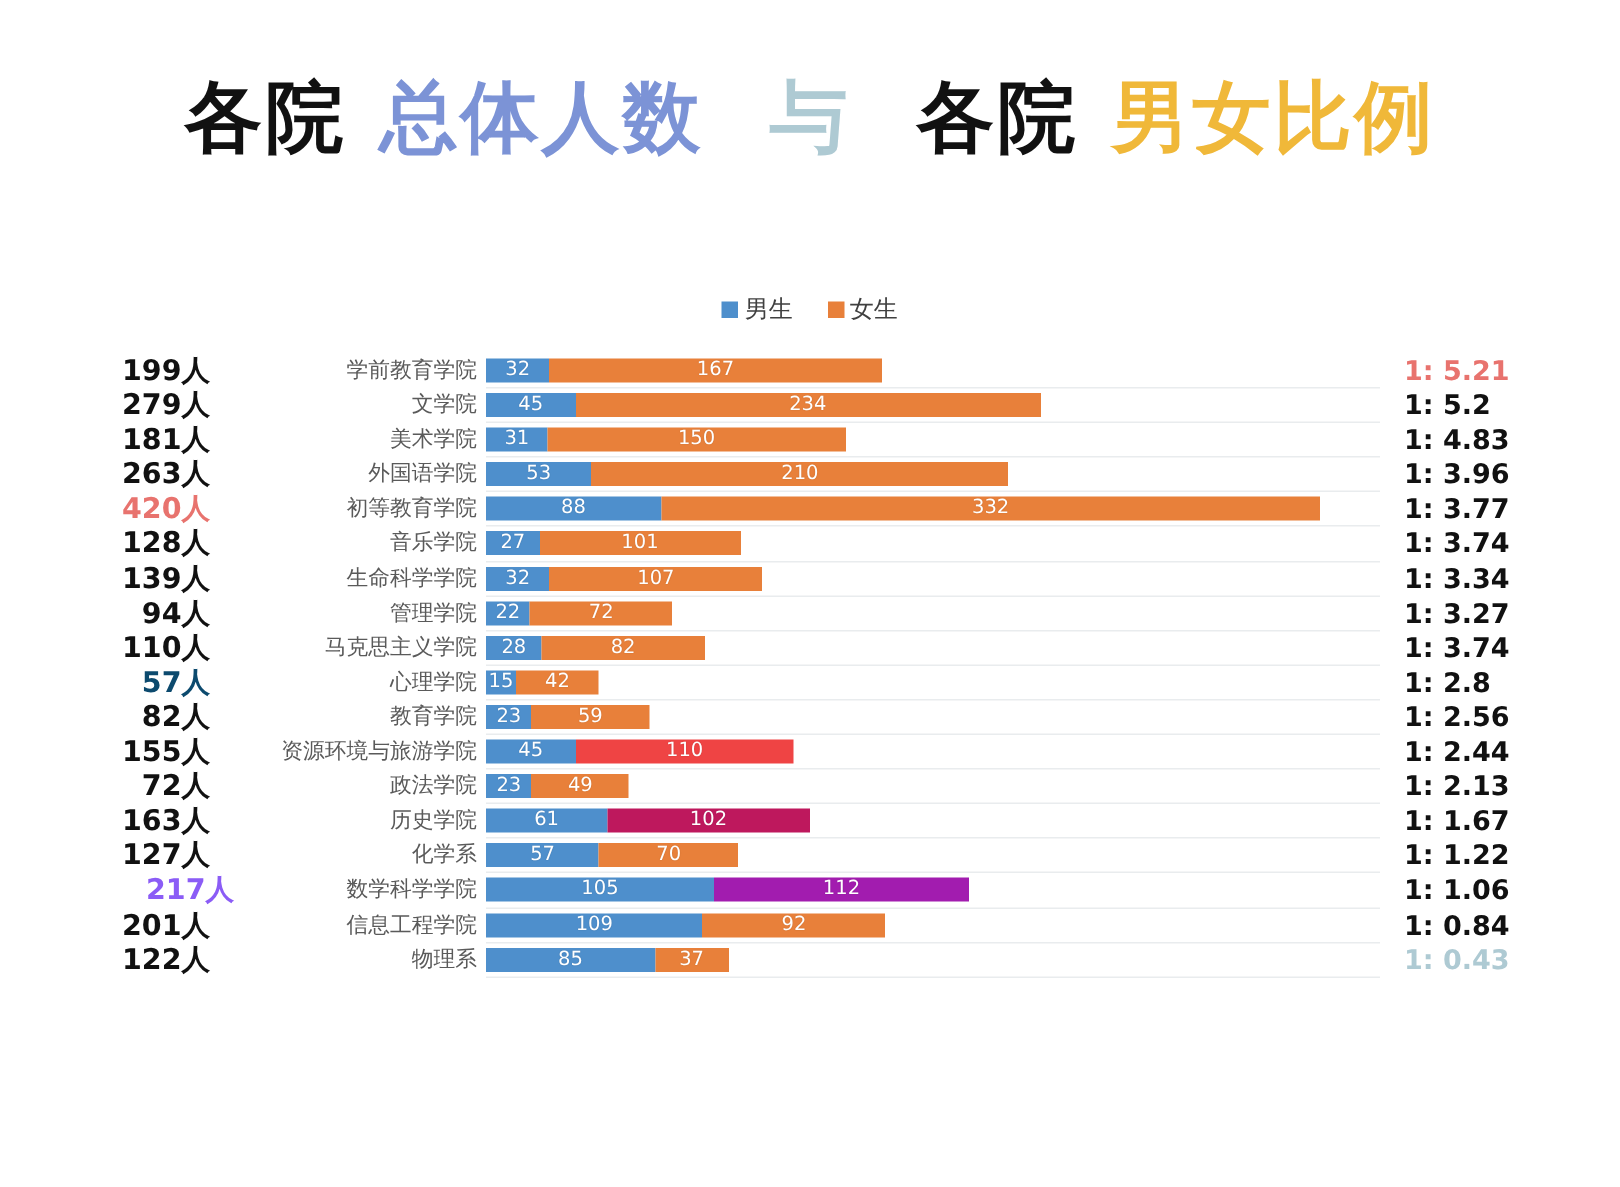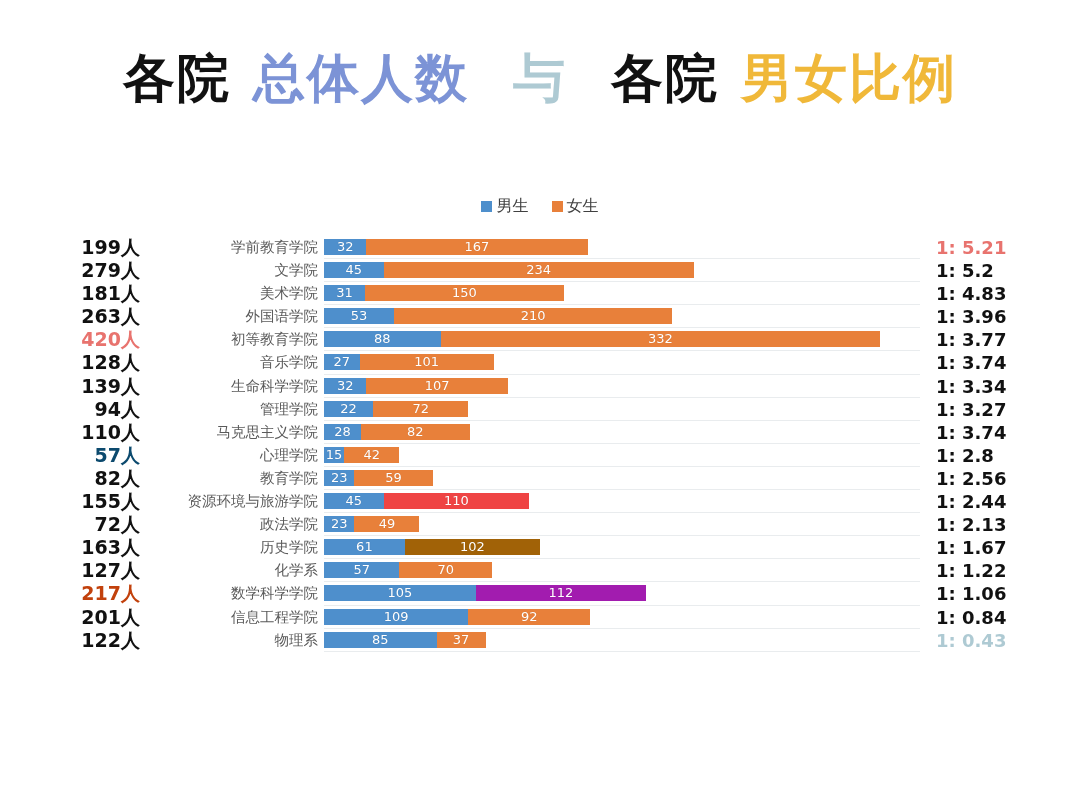--- a/index.html
+++ b/index.html
@@ -182,21 +182,21 @@
         <div class="gridline" style="background: rgb(233, 236, 238);"></div>
         <div class="bars"><div class="seg-m" style="width: 42.3822px; background: rgb(78, 143, 204);"><span class="seg-lbl">32</span></div><div class="seg-f" style="width: 141.716px; background: rgb(232, 128, 58);"><span class="seg-lbl">107</span></div></div>
       </div>
       <div class="ratio" style="color: rgb(17, 17, 17);">1: 3.34</div>
     </div>
     <div class="row">
       <div class="total" style="color: rgb(17, 17, 17);">94人</div>
       <div class="cat">管理学院</div>
       <div class="plot">
         <div class="gridline" style="background: rgb(233, 236, 238);"></div>
-        <div class="bars"><div class="seg-m" style="width: 29.1378px; background: rgb(78, 143, 204); padding-left: 20px;"><span class="seg-lbl">22</span></div><div class="seg-f" style="width: 95.36px; background: rgb(232, 128, 58);"><span class="seg-lbl">72</span></div></div>
+        <div class="bars"><div class="seg-m" style="width: 29.1378px; background: rgb(78, 143, 204);"><span class="seg-lbl">22</span></div><div class="seg-f" style="width: 95.36px; background: rgb(232, 128, 58);"><span class="seg-lbl">72</span></div></div>
       </div>
       <div class="ratio" style="color: rgb(17, 17, 17);">1: 3.27</div>
     </div>
     <div class="row">
       <div class="total" style="color: rgb(17, 17, 17);">110人</div>
       <div class="cat">马克思主义学院</div>
       <div class="plot">
         <div class="gridline" style="background: rgb(233, 236, 238);"></div>
         <div class="bars"><div class="seg-m" style="width: 37.0844px; background: rgb(78, 143, 204);"><span class="seg-lbl">28</span></div><div class="seg-f" style="width: 108.604px; background: rgb(232, 128, 58);"><span class="seg-lbl">82</span></div></div>
       </div>
@@ -236,35 +236,35 @@
         <div class="gridline" style="background: rgb(233, 236, 238);"></div>
         <div class="bars"><div class="seg-m" style="width: 30.4622px; background: rgb(78, 143, 204);"><span class="seg-lbl">23</span></div><div class="seg-f" style="width: 64.8978px; background: rgb(232, 128, 58);"><span class="seg-lbl">49</span></div></div>
       </div>
       <div class="ratio" style="color: rgb(17, 17, 17);">1: 2.13</div>
     </div>
     <div class="row">
       <div class="total" style="color: rgb(17, 17, 17);">163人</div>
       <div class="cat">历史学院</div>
       <div class="plot">
         <div class="gridline" style="background: rgb(233, 236, 238);"></div>
-        <div class="bars"><div class="seg-m" style="width: 80.7911px; background: rgb(78, 143, 204);"><span class="seg-lbl">61</span></div><div class="seg-f" style="width: 135.093px; background: #a16207;"><span class="seg-lbl">102</span></div></div>
+        <div class="bars"><div class="seg-m" style="width: 80.7911px; background: rgb(78, 143, 204);"><span class="seg-lbl">61</span></div><div class="seg-f" style="width: 135.093px; background: #be185d;"><span class="seg-lbl">102</span></div></div>
       </div>
       <div class="ratio" style="color: rgb(17, 17, 17);">1: 1.67</div>
     </div>
     <div class="row">
       <div class="total" style="color: rgb(17, 17, 17);">127人</div>
       <div class="cat">化学系</div>
       <div class="plot">
         <div class="gridline" style="background: rgb(233, 236, 238);"></div>
         <div class="bars"><div class="seg-m" style="width: 75.4933px; background: rgb(78, 143, 204);"><span class="seg-lbl">57</span></div><div class="seg-f" style="width: 92.7111px; background: rgb(232, 128, 58);"><span class="seg-lbl">70</span></div></div>
       </div>
       <div class="ratio" style="color: rgb(17, 17, 17);">1: 1.22</div>
     </div>
     <div class="row">
-      <div class="total" style="color: #c2410c;">217人</div>
+      <div class="total" style="color: #8b5cf6; padding-left: 16px;">217人</div>
       <div class="cat">数学科学学院</div>
       <div class="plot">
         <div class="gridline" style="background: rgb(233, 236, 238);"></div>
         <div class="bars"><div class="seg-m" style="width: 152px; background: rgb(78, 143, 204);"><span class="seg-lbl">105</span></div><div class="seg-f" style="width: 170px; background: #a21caf;"><span class="seg-lbl">112</span></div></div>
       </div>
       <div class="ratio" style="color: rgb(17, 17, 17);">1: 1.06</div>
     </div>
     <div class="row">
       <div class="total" style="color: rgb(17, 17, 17);">201人</div>
       <div class="cat">信息工程学院</div>

